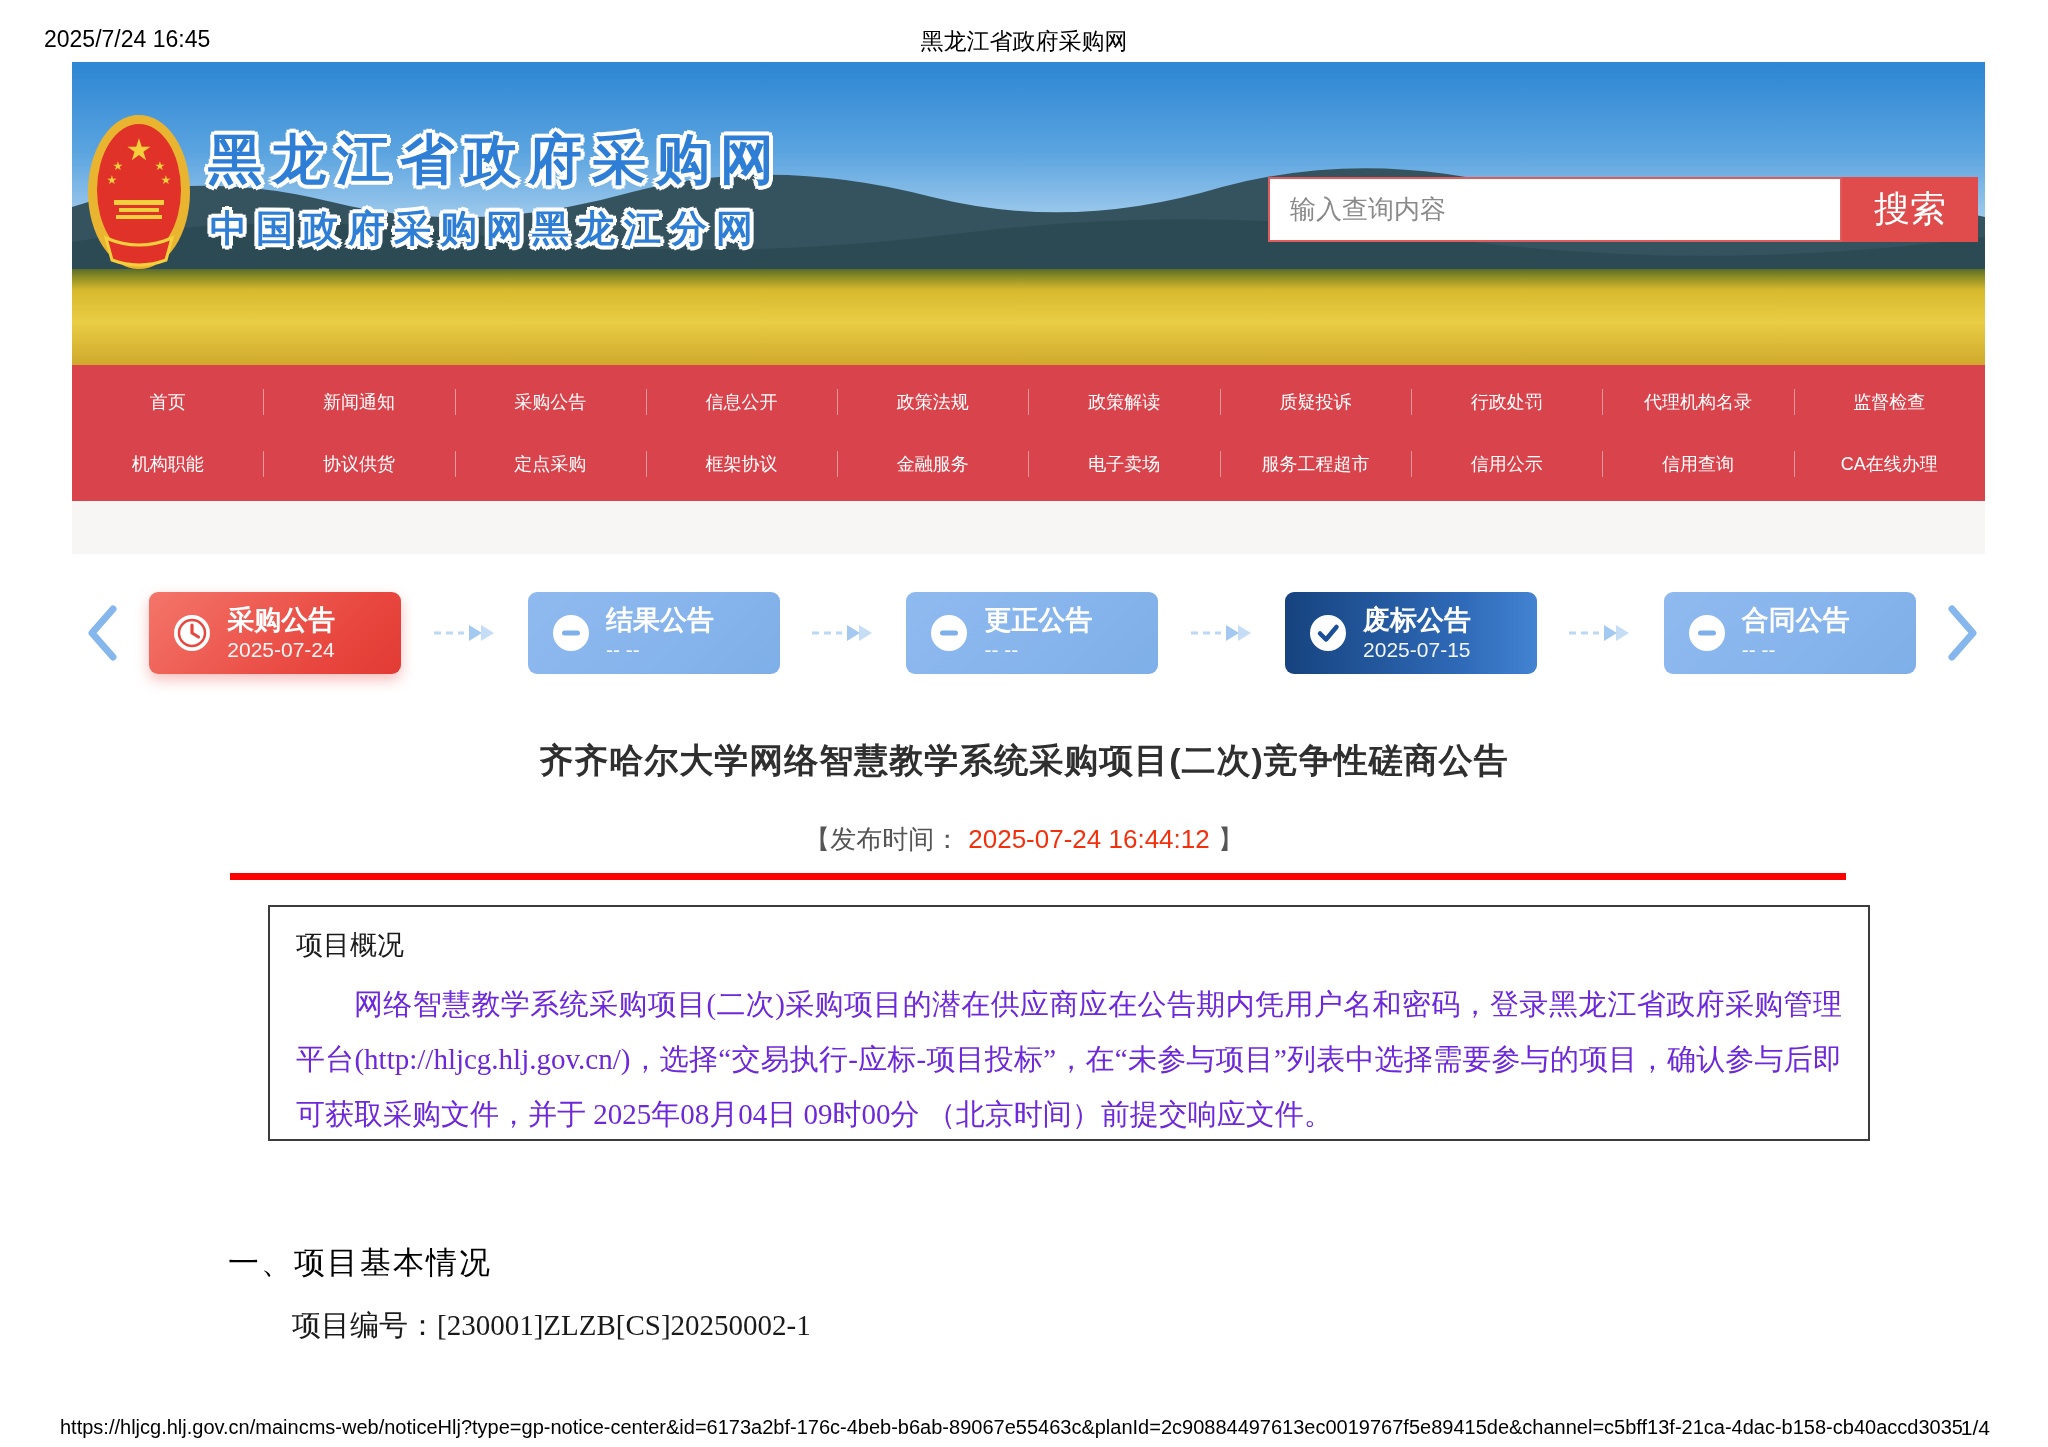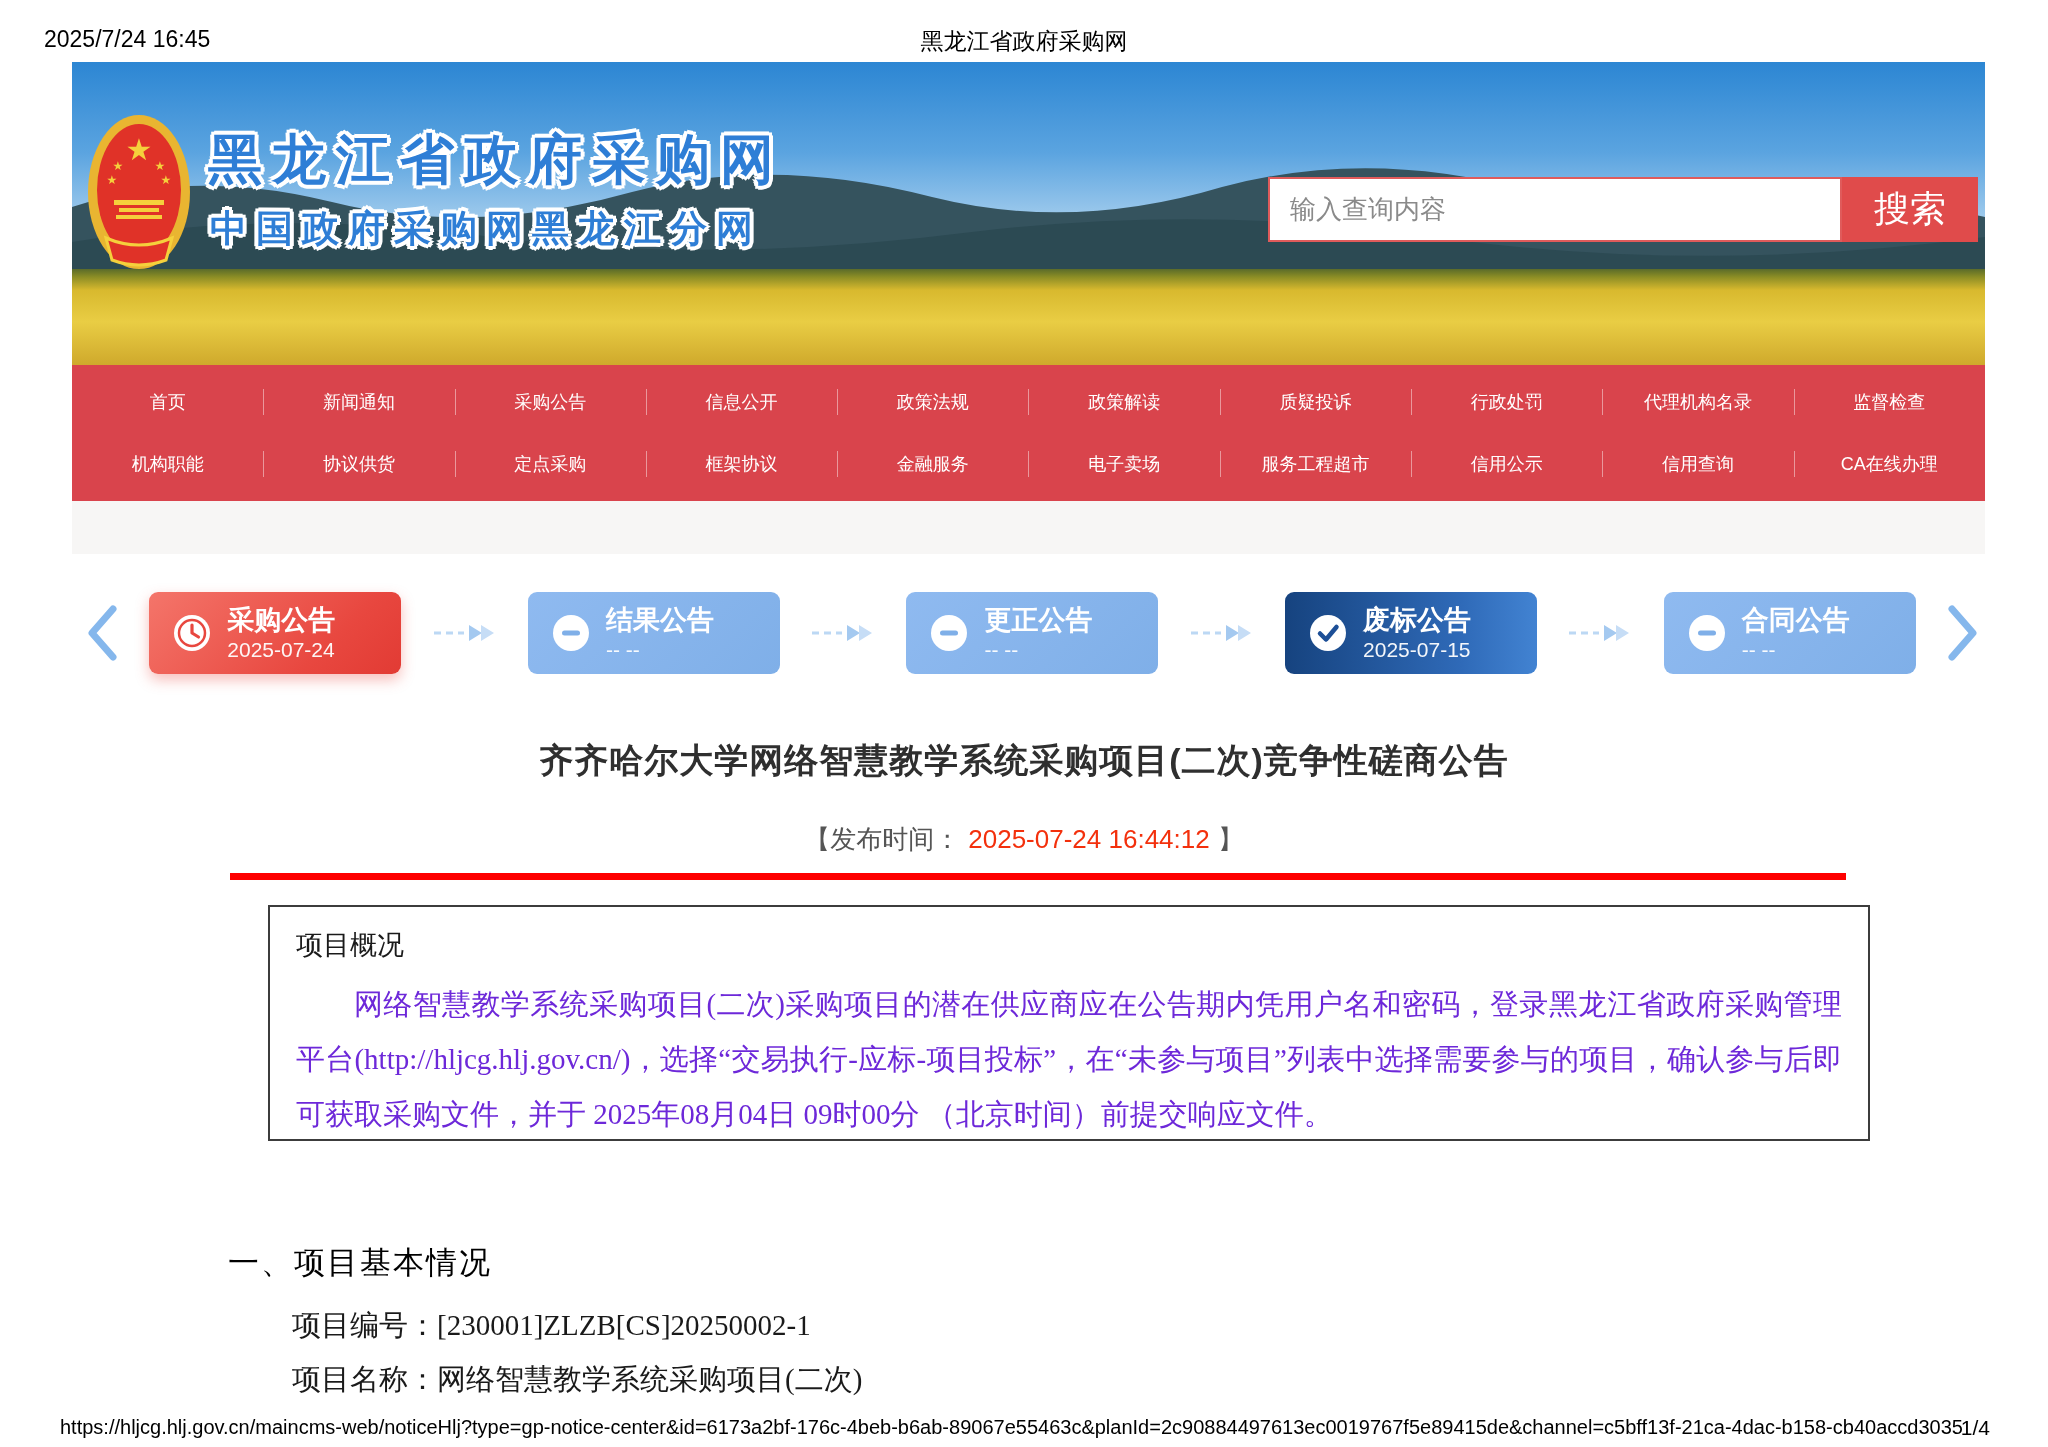--- a/index.html
+++ b/index.html
@@ -237,20 +237,17 @@
     <div class="overview-heading">项目概况</div>
     <div class="overview-text">网络智慧教学系统采购项目(二次)采购项目的潜在供应商应在公告期内凭用户名和密码，登录黑龙江省政府采购管理平台(http://hljcg.hlj.gov.cn/)，选择“交易执行-应标-项目投标”，在“未参与项目”列表中选择需要参与的项目，确认参与后即可获取采购文件，并于 2025年08月04日 09时00分 （北京时间）前提交响应文件。</div>
   </div>
 
   <div class="section-heading doc-serif">一、项目基本情况</div>
 
   <div class="kv-line1 doc-serif">
     <span>项目编号：</span><span>[230001]ZLZB[CS]20250002-1</span>
   </div>
 
-  <div class="kv-line2 doc-serif">
-    <span>项目名称：</span><span>网络智慧教学系统采购项目(二次)</span>
-  </div>
 
   <div class="print-url">https://hljcg.hlj.gov.cn/maincms-web/noticeHlj?type=gp-notice-center&amp;id=6173a2bf-176c-4beb-b6ab-89067e55463c&amp;planId=2c90884497613ec0019767f5e89415de&amp;channel=c5bff13f-21ca-4dac-b158-cb40accd3035</div>
   <div class="print-page">1/4</div>
 
 </div>
 
 </body></html>

